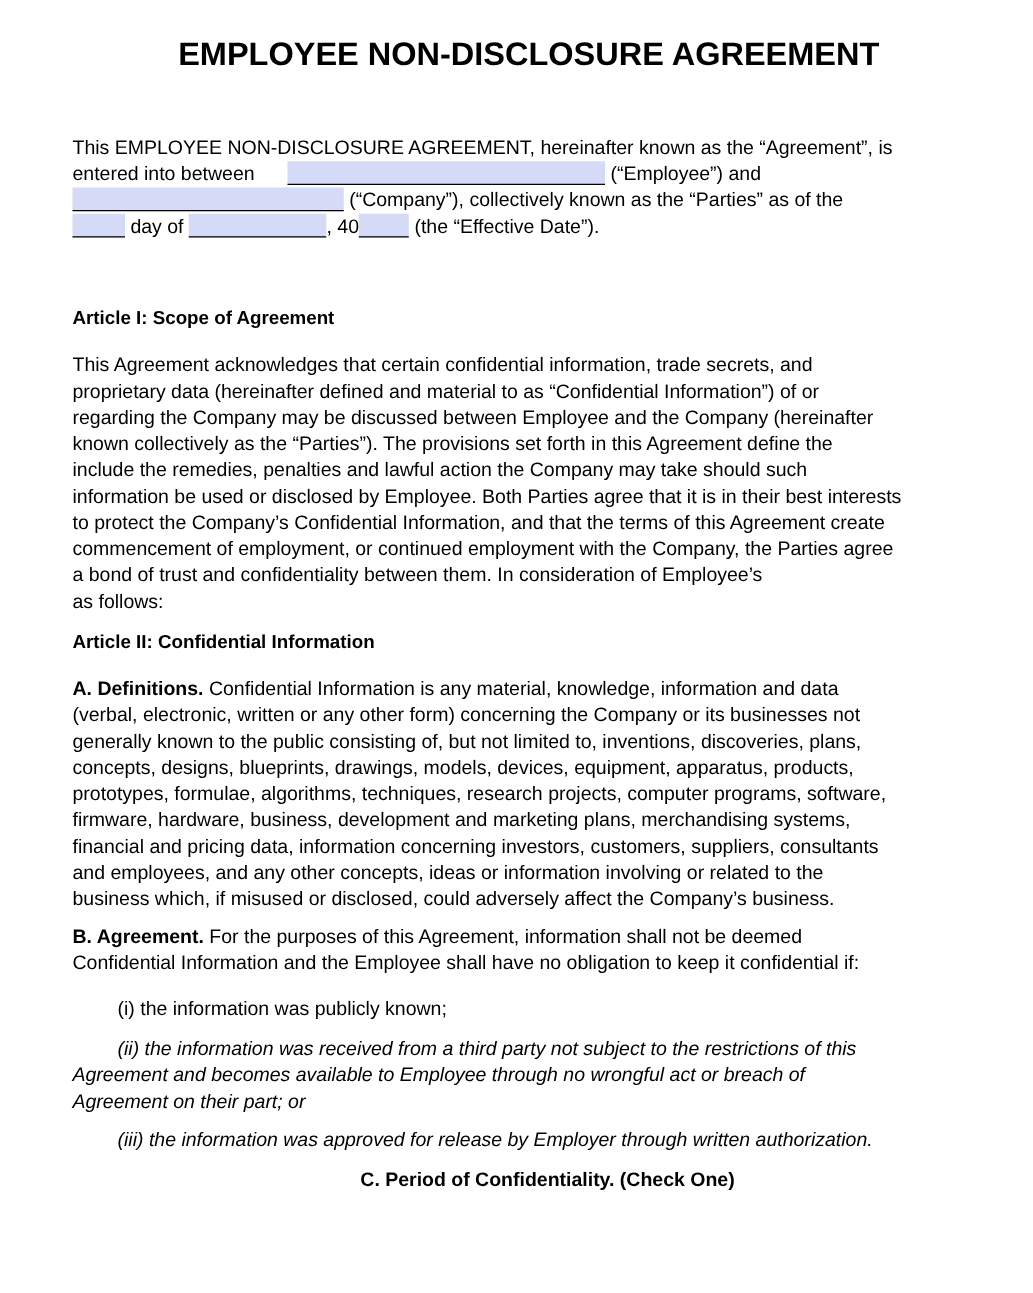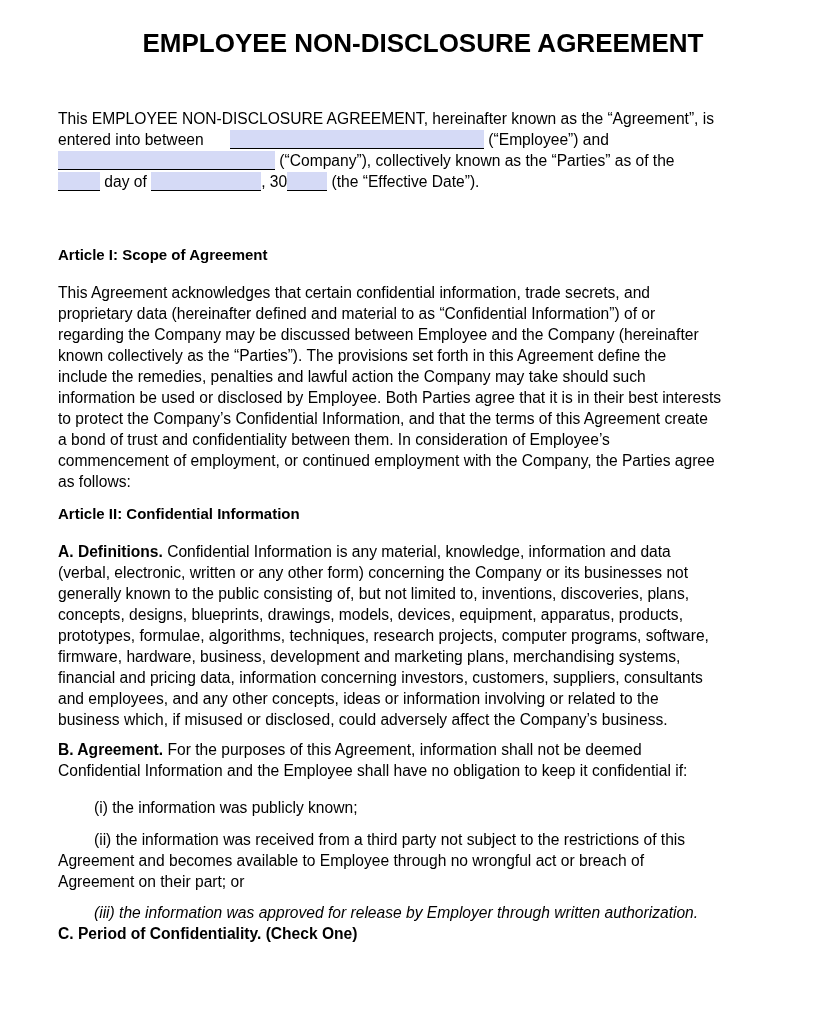--- a/index.html
+++ b/index.html
@@ -31,25 +31,27 @@
     line-height: 26px;
     font-weight: bold;
     margin: 0 0 14px 58px;
     white-space: nowrap;
   }
   h2.a1 { margin-top: 50px; }
   h2.a2 { margin-top: 9px; }
   .intro { margin-top: 49px; }
   .p-b   { margin-top: 9px; }
   .item-i   { margin-top: 16px; }
-  .item-ii  { margin-top: 11px; }
+  .item-ii  { margin-top: 11px; font-style: italic; }
   .item-iii { margin-top: 10px; font-style: italic; }
   .c-head {
+    margin-top: 11px;
     font-weight: bold;
     white-space: nowrap;
+    text-align: center;
   }
   .field {
     display: inline-block;
     height: 18px;
     background: #d5daf6;
     border-bottom: 1.6px solid #000000;
     vertical-align: -4px;
   }
   .f-emp { width: 254px; margin-left: 22px; }
   .f-co  { width: 217px; }
@@ -72,37 +74,37 @@
       <span class="field f-emp"></span>
       <span>(“Employee”) and</span>
     </div>
     <div class="ln">
       <span class="field f-co"></span>
       <span>(“Company”), collectively known as the “Parties” as of the</span>
     </div>
     <div class="ln">
       <span class="field f-day"></span>
       <span>day of</span>
-      <span class="field f-mo"></span><span>, 30</span><span class="field f-yr"></span>
+      <span class="field f-mo"></span><span>, 40</span><span class="field f-yr"></span>
       <span>(the “Effective Date”).</span>
     </div>
   </div>
 
   <h2 class="a1">Article I: Scope of Agreement</h2>
 
   <div class="block">
     <div class="ln">This Agreement acknowledges that certain confidential information, trade secrets, and</div>
     <div class="ln">proprietary data (hereinafter defined and material to as “Confidential Information”) of or</div>
     <div class="ln">regarding the Company may be discussed between Employee and the Company (hereinafter</div>
     <div class="ln">known collectively as the “Parties”). The provisions set forth in this Agreement define the</div>
     <div class="ln">include the remedies, penalties and lawful action the Company may take should such</div>
     <div class="ln">information be used or disclosed by Employee. Both Parties agree that it is in their best interests</div>
     <div class="ln">to protect the Company’s Confidential Information, and that the terms of this Agreement create</div>
+    <div class="ln">commencement of employment, or continued employment with the Company, the Parties agree</div>
     <div class="ln">a bond of trust and confidentiality between them. In consideration of Employee’s</div>
-    <div class="ln">commencement of employment, or continued employment with the Company, the Parties agree</div>
     <div class="ln">as follows:</div>
   </div>
 
   <h2 class="a2">Article II: Confidential Information</h2>
 
   <div class="block">
     <div class="ln"><b>A. Definitions.</b><span> Confidential Information is any material, knowledge, information and data</span></div>
     <div class="ln">(verbal, electronic, written or any other form) concerning the Company or its businesses not</div>
     <div class="ln">generally known to the public consisting of, but not limited to, inventions, discoveries, plans,</div>
     <div class="ln">concepts, designs, blueprints, drawings, models, devices, equipment, apparatus, products,</div>

